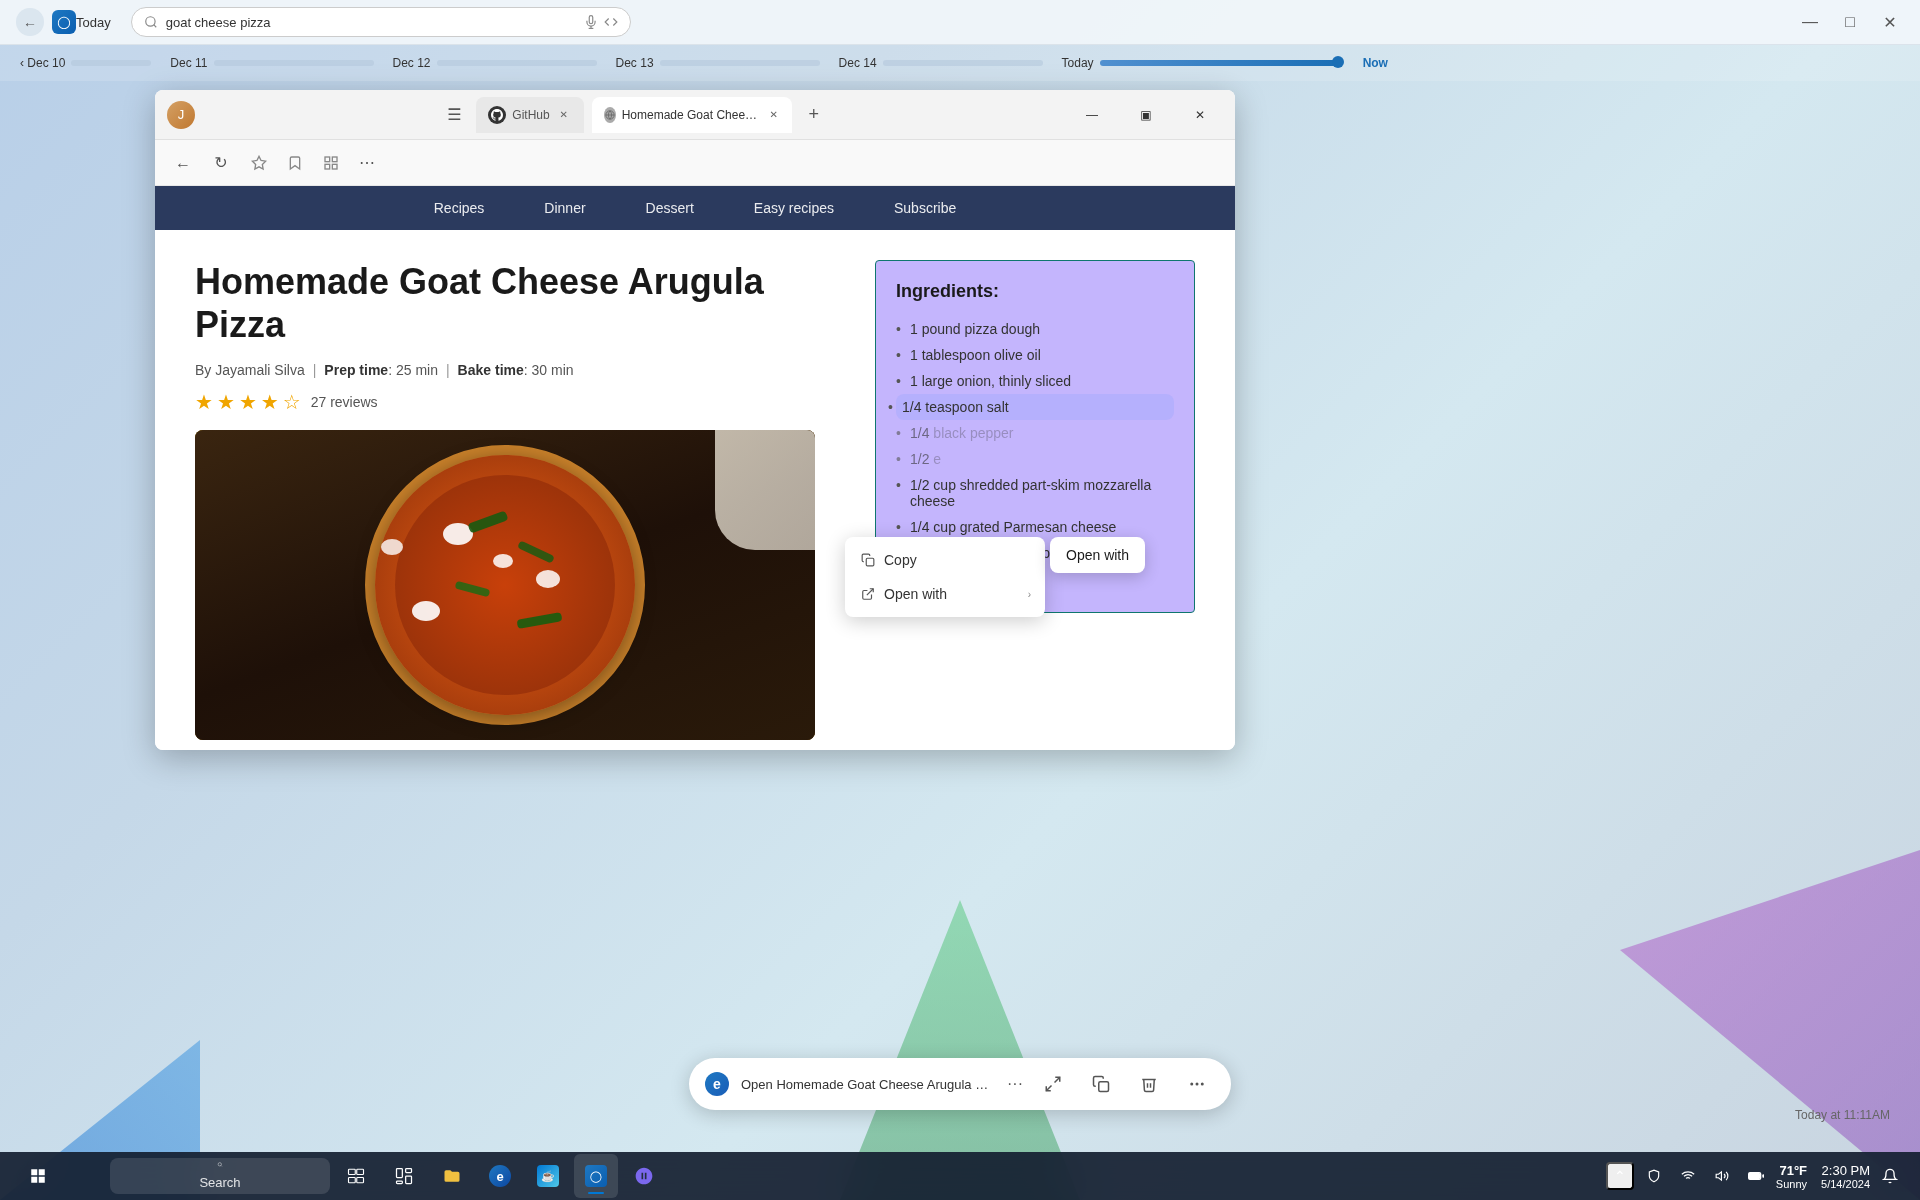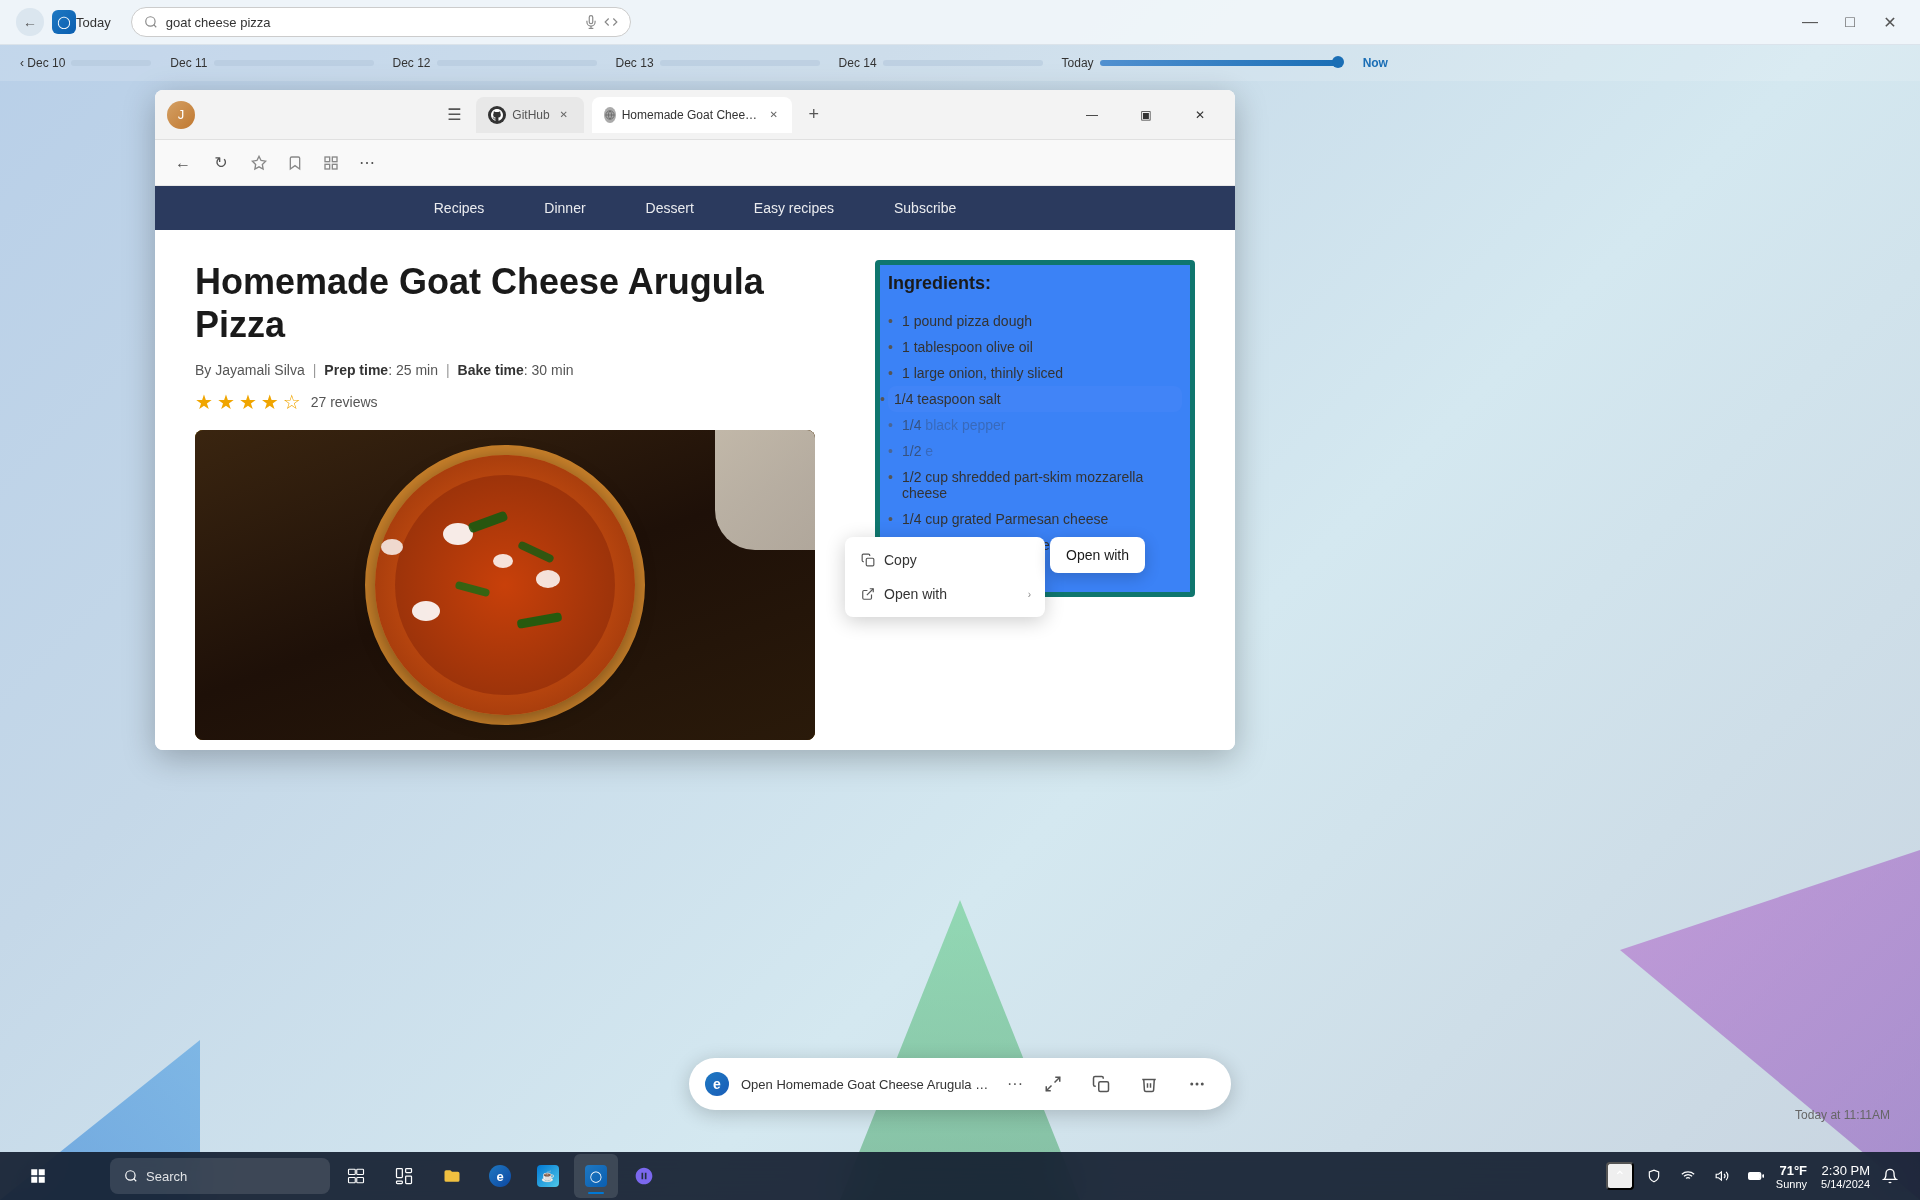--- a/index.html
+++ b/index.html
@@ -400,24 +400,24 @@
       left: 50%;
       transform: translate(-50%, -50%);
     }
 
     
     .recipe-right {
       width: 320px;
       flex-shrink: 0;
     }
     .ingredients-box {
-      background: #3b82f6;
-      border: 5px solid #0f766e;
+      background: #c4b5fd;
+      border: 1px solid #0f766e;
       border-radius: 4px;
-      padding: 8px;
+      padding: 20px;
     }
     .ingredients-title {
       font-size: 18px;
       font-weight: 700;
       color: #1a1a1a;
       margin-bottom: 14px;
     }
     .ingredient-item {
       font-size: 14px;
       color: #333;
@@ -599,20 +599,21 @@
     .taskbar-search {
       display: flex;
       align-items: center;
       gap: 8px;
       background: rgba(255,255,255,0.12);
       border-radius: 8px;
       padding: 4px 14px;
       height: 36px;
       cursor: pointer;
       min-width: 220px;
+      flex-direction: column;
     }
     .taskbar-search-text { color: rgba(255,255,255,0.85); font-size: 13px; }
     .taskbar-weather {
       color: white;
       font-size: 11px;
       text-align: right;
       margin-right: 8px;
     }
     .taskbar-weather .temp { font-size: 13px; font-weight: 600; }
     .taskbar-clock {

